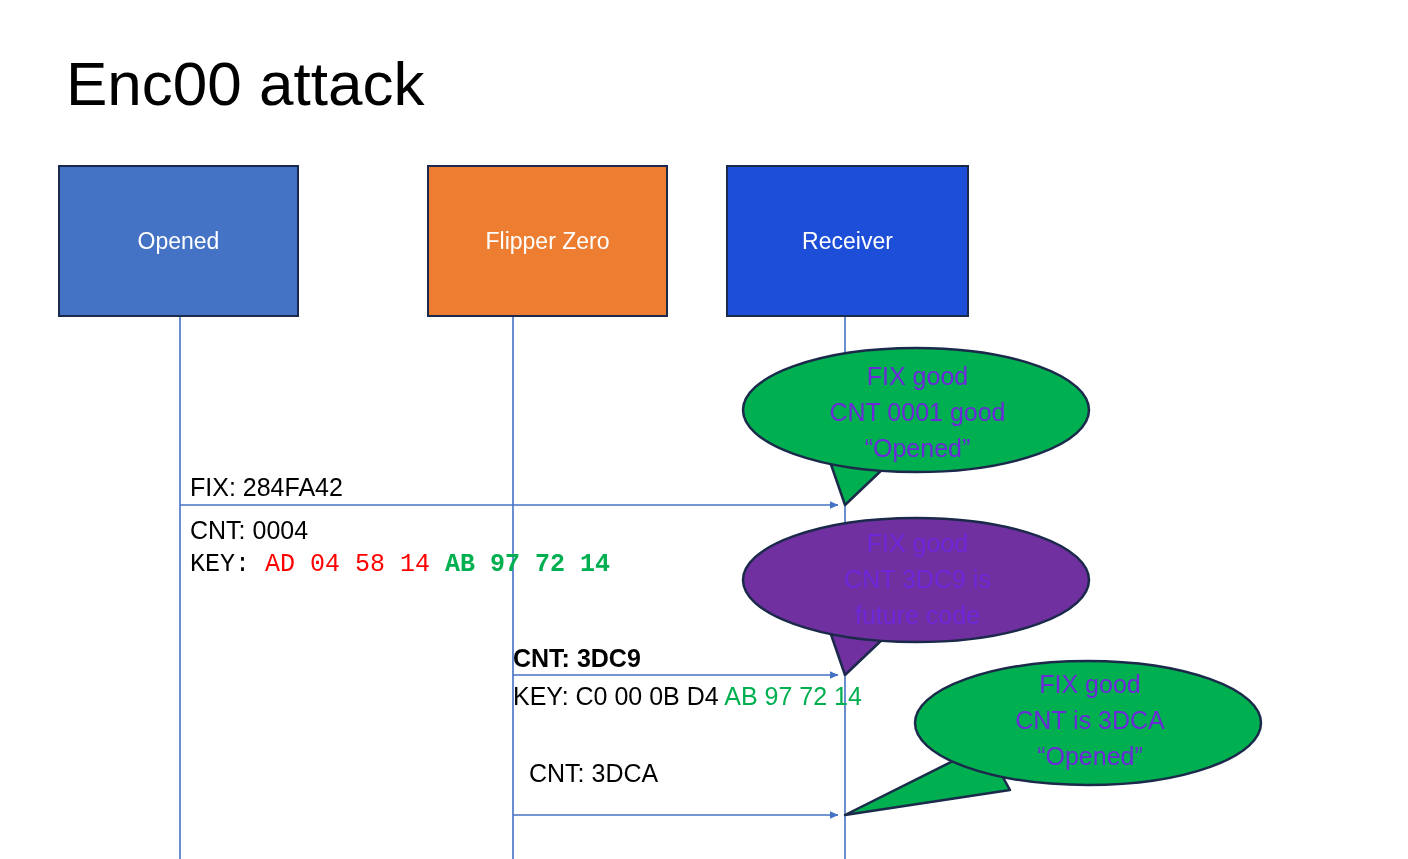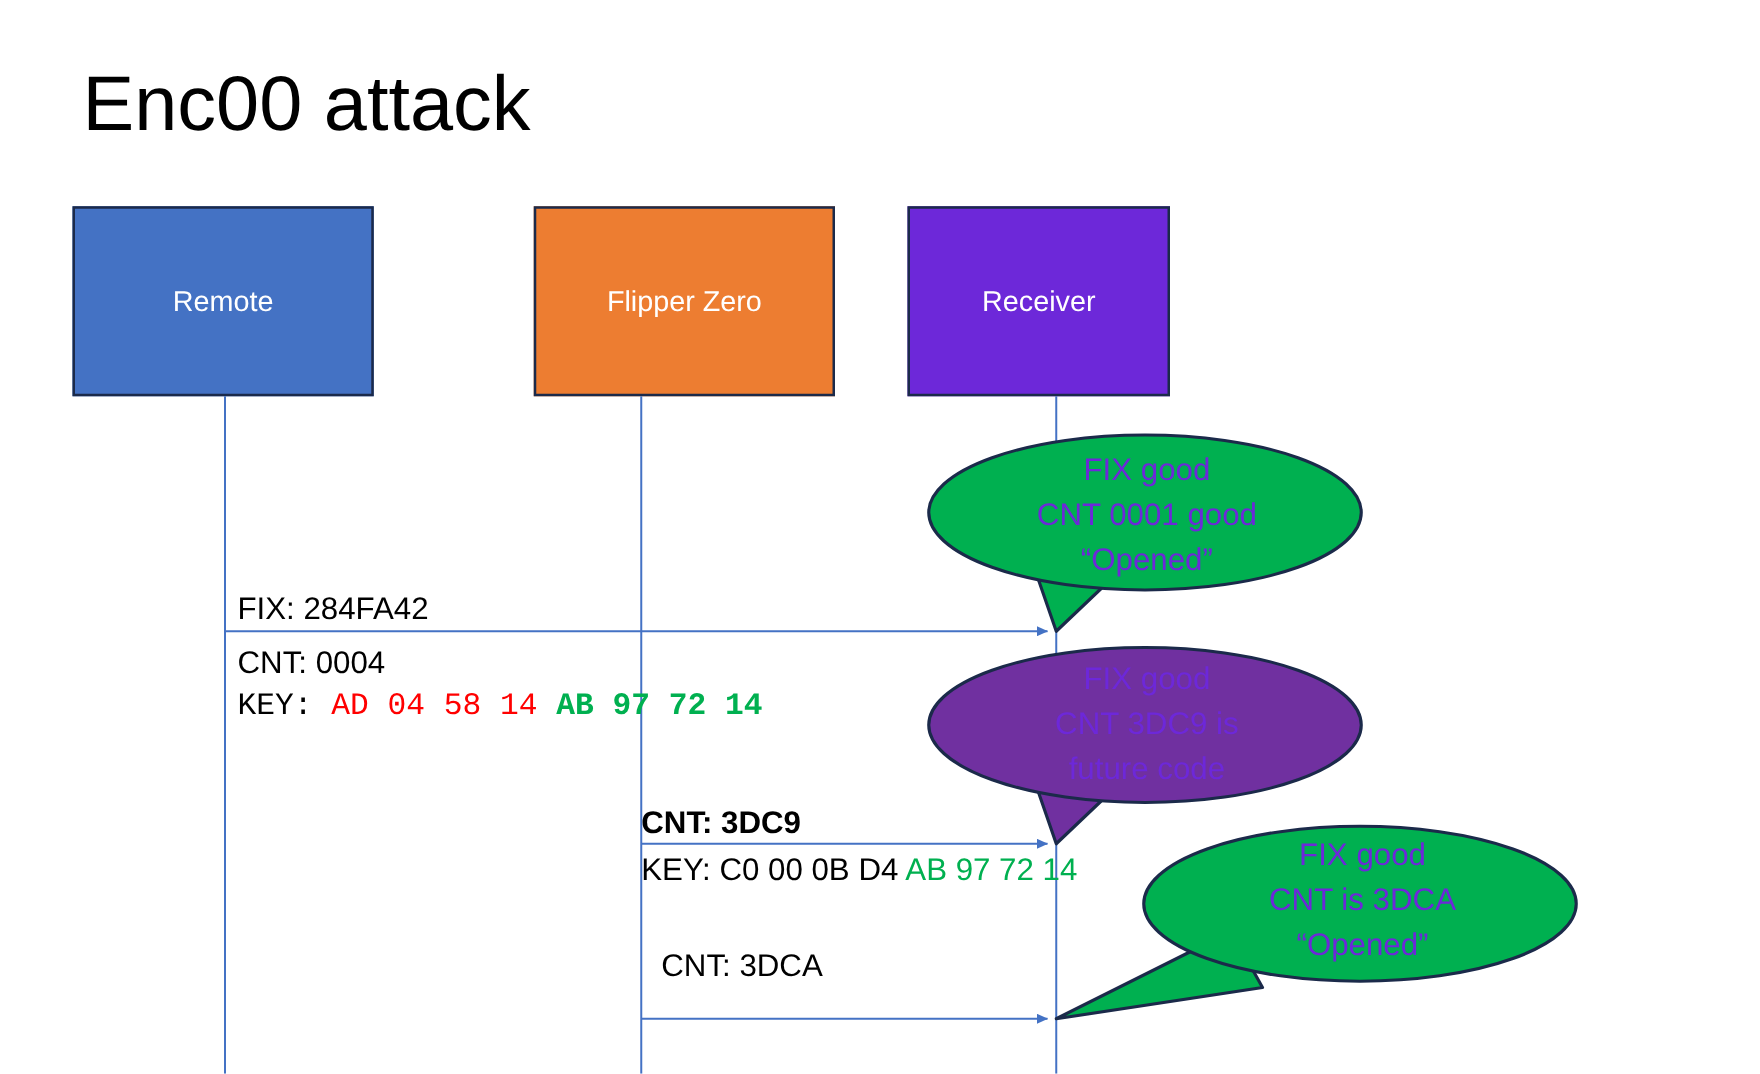--- a/index.html
+++ b/index.html
@@ -41,21 +41,21 @@
     border: 2px solid #1b2a4a;
     color: #ffffff;
     font-size: 23px;
     display: flex;
     align-items: center;
     justify-content: center;
     text-align: center;
   }
   #actor-remote  { left: 58px;  top: 165px; width: 241px; height: 152px; background: #4472C4; }
   #actor-flipper { left: 392px; top: 165px; width: 241px; height: 152px; background: #ED7D31; margin-left: 35px; }
-  #actor-receiver{ left: 726px; top: 165px; width: 210px; height: 152px; background: #6d28d9; }
+  #actor-receiver{ left: 726px; top: 165px; width: 243px; height: 152px; background: #1d4ed8; }
 
   
   #vector-layer {
     position: absolute;
     left: 0; top: 0;
     width: 1408px;
     height: 859px;
   }
 
   
@@ -93,21 +93,21 @@
   #bubble-text-3 { left: 945px; top: 666px; width: 290px; }
 </style>
 </head>
 <body>
 
 <div id="canvas">
 
   <div id="slide-title">Enc00 attack</div>
 
   <div class="actor-box" id="actor-remote">
-    <span>Remote</span>
+    <span>Opened</span>
   </div>
   <div class="actor-box" id="actor-flipper">
     <span>Flipper Zero</span>
   </div>
   <div class="actor-box" id="actor-receiver">
     <span>Receiver</span>
   </div>
 
   <svg id="vector-layer" viewBox="0 0 1408 859">
     <defs>

